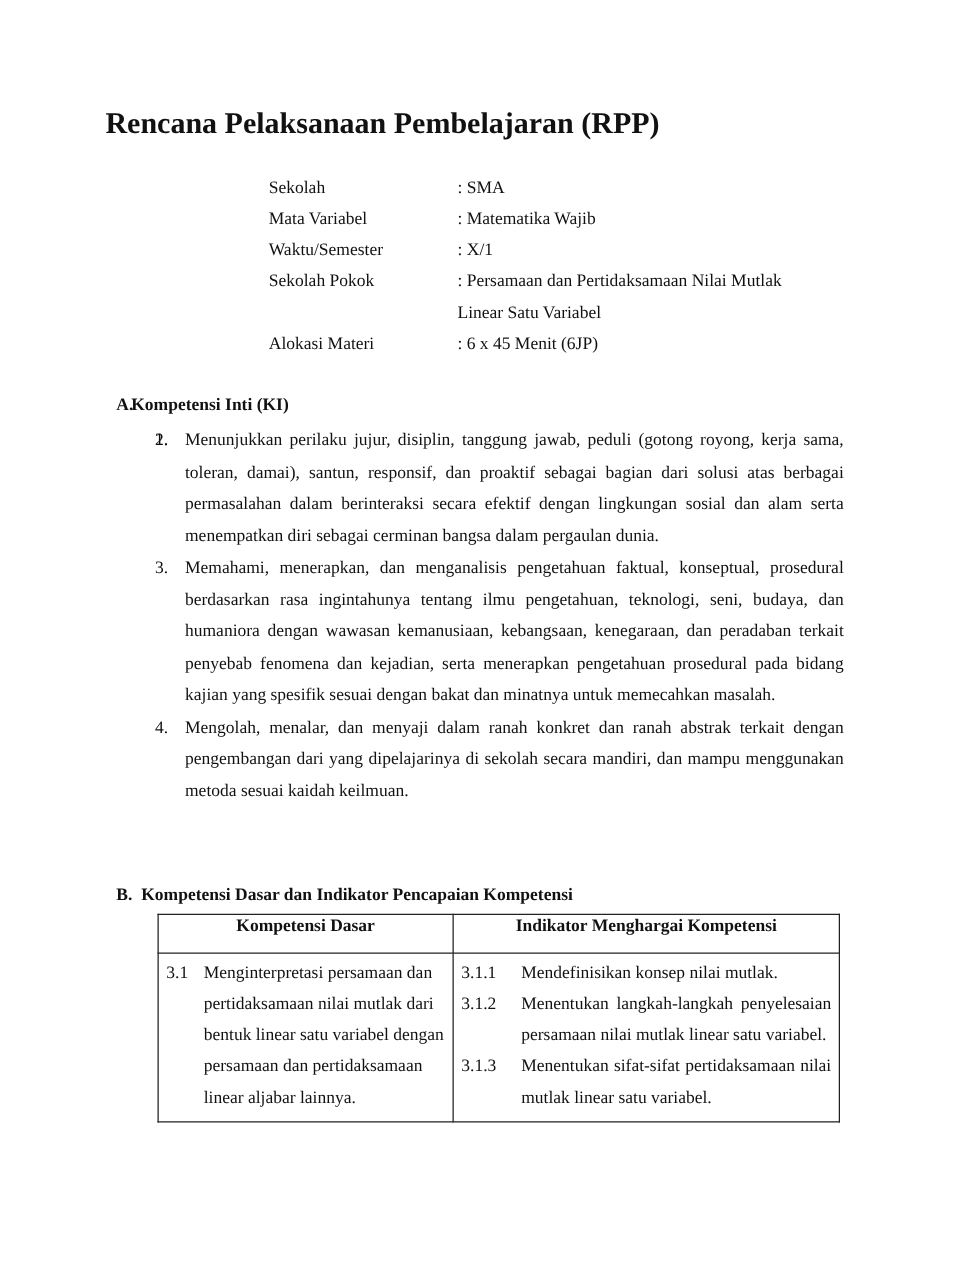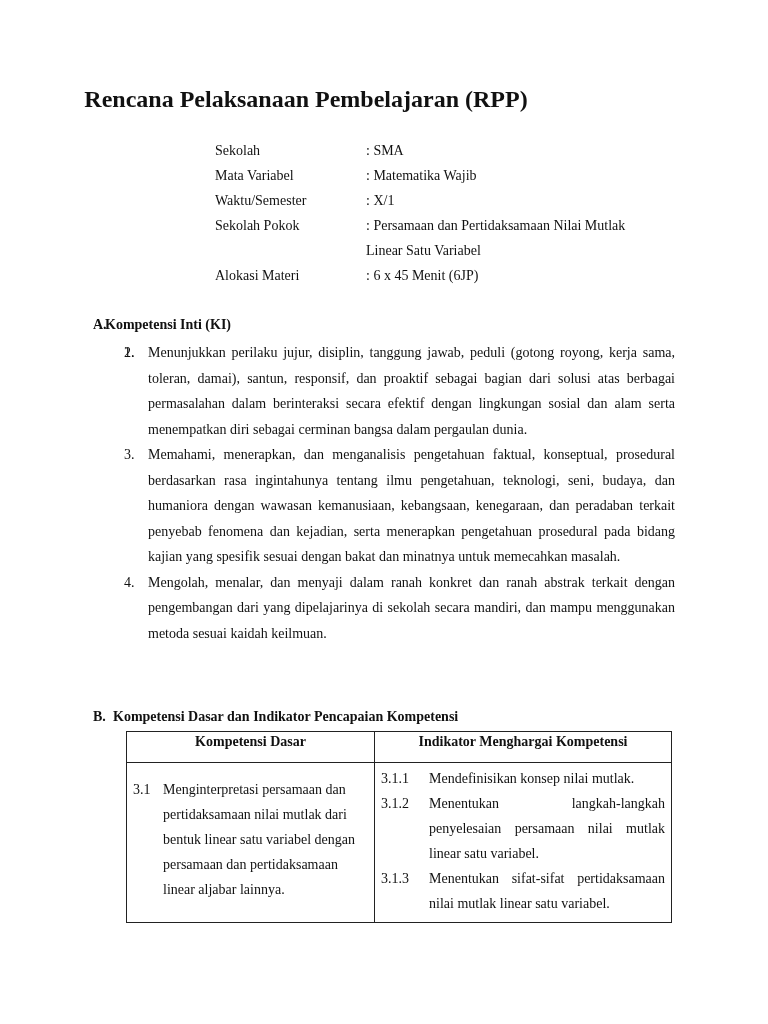--- a/index.html
+++ b/index.html
@@ -26,24 +26,24 @@
 
   .ki-list { position: absolute; left: 124px; top: 340px; width: 551px; }
   .ki-item { position: relative; padding-left: 24px; line-height: 25.5px; text-align: justify; }
   .ki-num { position: absolute; left: 0; top: 0; }
 
   table.kd {
     position: absolute; left: 126px; top: 731px; width: 546px;
     border-collapse: collapse; font-size: 14px;
   }
   table.kd th, table.kd td { border: 1.5px solid #222; vertical-align: top; }
-  table.kd th { font-weight: bold; text-align: center; height: 26px; padding: 2px 12px; }
+  table.kd th { font-weight: bold; text-align: center; height: 26px; padding: 2px 0; }
   table.kd td { padding: 3px 6px 6px 6px; line-height: 25px; }
   .kd-col { width: 223px; }
-  .kd-item { position: relative; padding-left: 30px; margin-top: 11px; }
+  .kd-item { position: relative; padding-left: 30px; }
   .kd-num { position: absolute; left: 0; top: 0; }
   .ind-item { position: relative; padding-left: 48px; text-align: justify; }
   .ind-num { position: absolute; left: 0; top: 0; }
 </style>
 </head>
 <body>
 
 <div class="title">Rencana Pelaksanaan Pembelajaran (RPP)</div>
 
 <div class="info">

